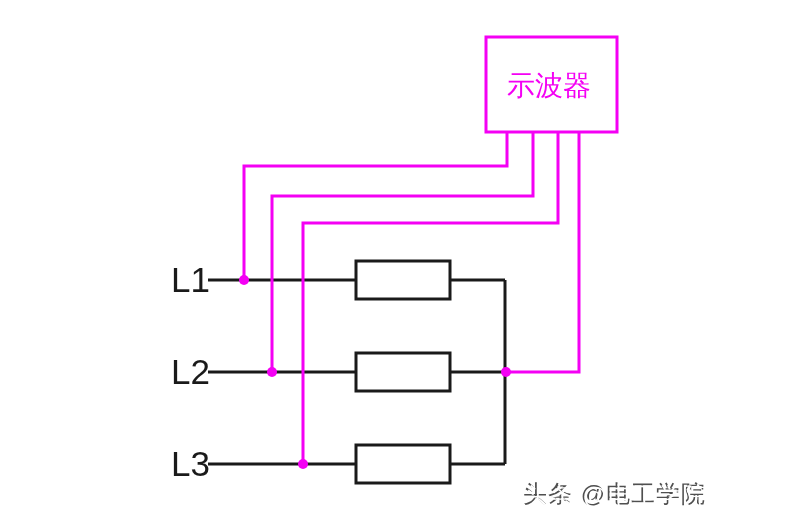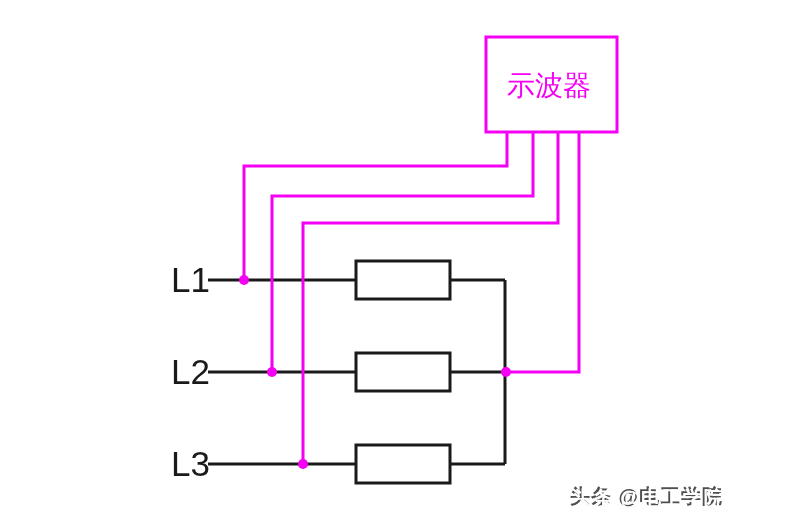--- a/index.html
+++ b/index.html
@@ -42,24 +42,24 @@
     fill: #ffffff;
     stroke: var(--black, #1a1a1a);
     stroke-width: 3;
   }
   .wire {
     fill: none;
     stroke-width: 3;
   }
   .watermark {
     position: absolute;
-    right: 5px;
+    right: 22px;
     bottom: 4px;
-    font-size: 20px;
-    font-weight: bold;
+    font-size: 24px;
+    font-weight: normal;
     letter-spacing: 1px;
     color: var(--wm-fill, #ffffff);
     text-shadow: -2px -2px 0 var(--wm-shadow, #4f4f4f);
     white-space: nowrap;
   }
 </style>
 </head>
 <body>
 
 <div class="stage">

